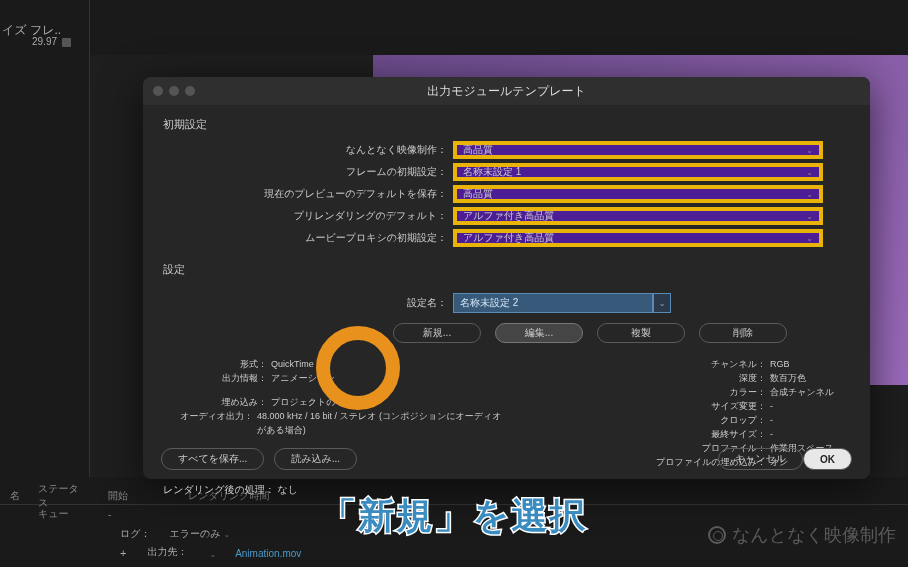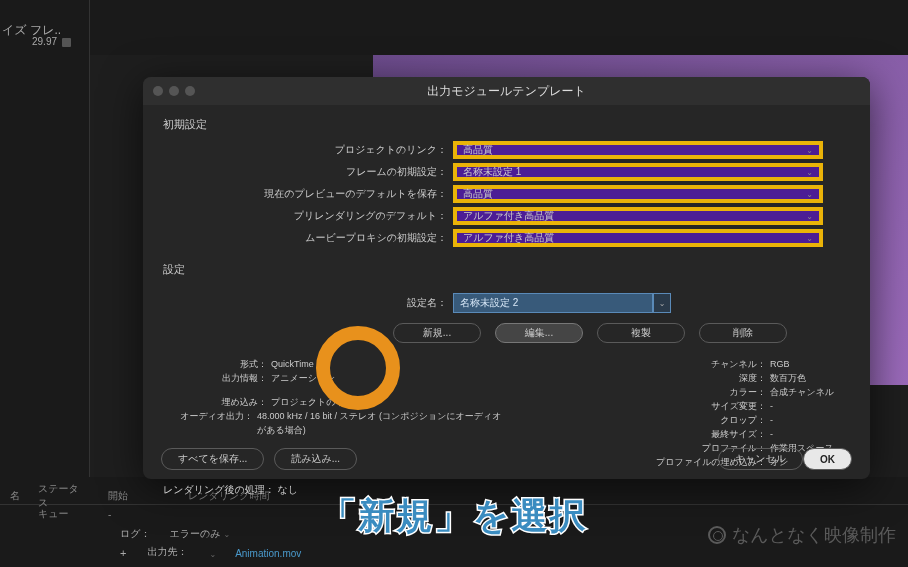--- a/index.html
+++ b/index.html
@@ -95,21 +95,21 @@
         <span></span>
         <span></span>
         <span></span>
       </div>
     <span>出力モジュールテンプレート</span>
   </div>
 
   <div class="section-title">初期設定</div>
 
   <div class="def-row">
-      <div class="def-label">プロジェクトのリンク：</div>
+      <div class="def-label">なんとなく映像制作：</div>
       <div class="def-select">
         <span>高品質</span>
         <span class="chev">⌄</span>
       </div>
     </div>
   <div class="def-row">
       <div class="def-label">フレームの初期設定：</div>
       <div class="def-select">
         <span>名称未設定 1</span>
         <span class="chev">⌄</span>

